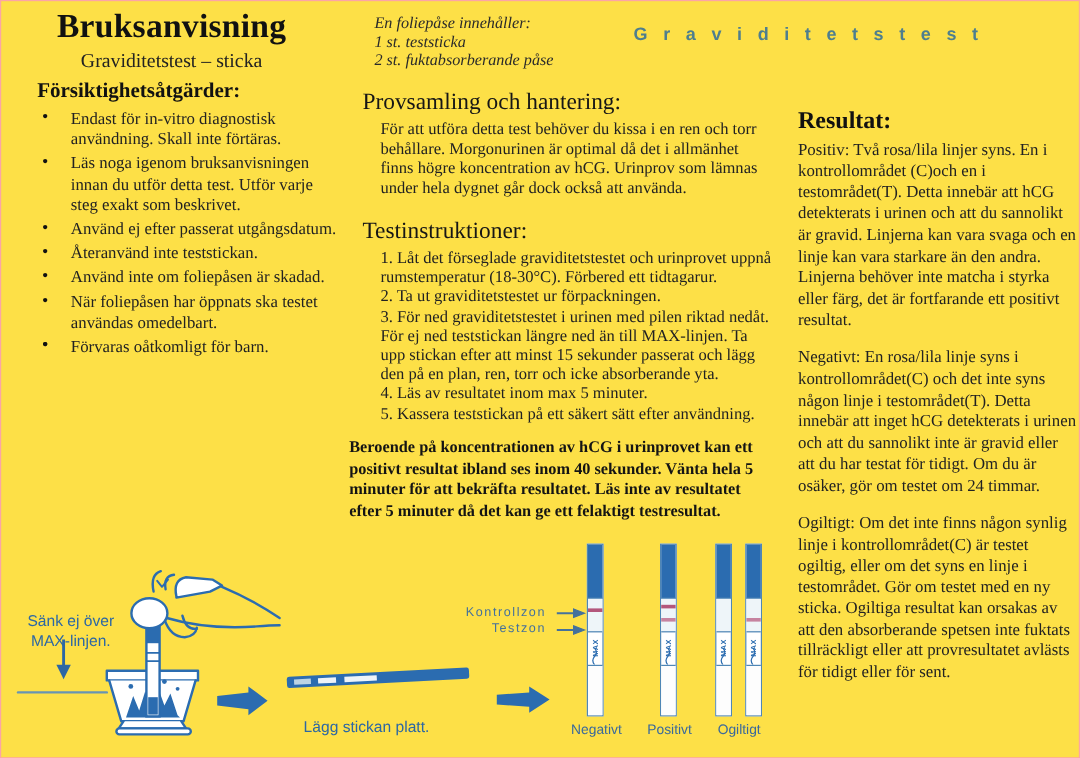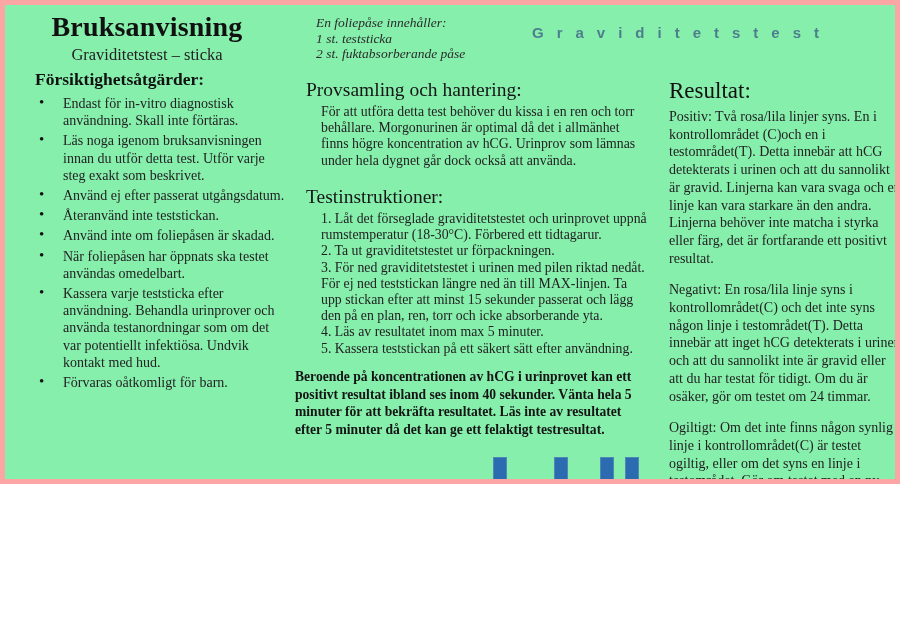--- a/index.html
+++ b/index.html
@@ -1,19 +1,19 @@
 <!DOCTYPE html>
 <html><head>
 <meta charset="utf-8">
 <style>
   html,body{margin:0;padding:0;}
   body{background:#ffffff;}
   .page{
-    position:relative; width:900px; height:484px; overflow:hidden;
-    background:#86efac; border:5px solid #fca5a5; box-sizing:border-box;
+    position:relative; width:900px; height:632px; overflow:hidden;
+    background:#fde047; border:1px solid #fca5a5; box-sizing:border-box;
     font-family:"Liberation Serif", serif; color:#1f1f1f;
   }
   
   .title-block{position:absolute; left:14px; top:6px; width:256px; text-align:center;}
   .doc-title{font-size:28px; font-weight:bold; letter-spacing:.2px; color:#111;}
   .doc-subtitle{font-size:16.5px; margin-top:2px; color:#222;}
   .contents-note{
     position:absolute; left:311px; top:10px; width:230px;
     font-style:italic; font-size:13.5px; line-height:15.5px; color:#2a2a2a;
   }
@@ -40,21 +40,21 @@
   .mid-sampling .body, .mid-steps .step{
     font-size:13.8px; line-height:16.2px; color:#222;margin-left:28px;
   }
   .mid-steps{position:absolute; left:288px; top:181px; width:358px;}
   .mid-note{
     position:absolute; left:290px; top:363px; width:352px;
     font-size:13.6px; line-height:17.6px; font-weight:bold; color:#141414;
   }
   
   .results{position:absolute; left:664px; top:72px; width:233px;}
-  .results-heading{font-size:23px; font-weight:normal; color:#111; margin:1px 0 4px 0;}
+  .results-heading{font-size:20px; font-weight:bold; color:#111; margin:17px 0 4px 0;}
   .results p{margin:0 0 14px 0; font-size:14px; line-height:17.7px; color:#222;}
   
   .ill-label{
     position:absolute; font-family:"Liberation Sans", sans-serif; color:#2c67a4;
   }
   .dip-label{left:10px; top:496px; width:96px; text-align:center; font-size:13px; line-height:16px;margin-top:13px;}
   .flat-label{left:252px; top:573px; font-size:13px;margin-top:24px;}
   .zone-label{left:368px; width:86px; text-align:right; font-size:10.5px;
     letter-spacing:1.3px; color:#44719c;}
   .zone-control{top:503px;}
@@ -102,21 +102,21 @@
 
   <div class="precautions">
     <div class="precautions-heading">Försiktighetsåtgärder:</div>
     <ul class="precautions-list">
       <li><span class="bullet">•</span><span>Endast för in-vitro diagnostisk användning. Skall inte förtäras.</span></li>
       <li><span class="bullet">•</span><span>Läs noga igenom bruksanvisningen innan du utför detta test. Utför varje steg exakt som beskrivet.</span></li>
       <li><span class="bullet">•</span><span>Använd ej efter passerat utgångsdatum.</span></li>
       <li><span class="bullet">•</span><span>Återanvänd inte teststickan.</span></li>
       <li><span class="bullet">•</span><span>Använd inte om foliepåsen är skadad.</span></li>
       <li><span class="bullet">•</span><span>När foliepåsen har öppnats ska testet användas omedelbart.</span></li>
-      <li><span class="bullet">•</span><span>Kassera varje teststicka efter användning. Behandla urinprover och använda testanordningar som om det var potentiellt infektiösa. Undvik kontakt med hud.</span></li>
+      <li><span class="bullet">•</span></li>
       <li><span class="bullet">•</span><span>Förvaras oåtkomligt för barn.</span></li>
     </ul>
   </div>
 
   <div class="mid-sampling">
     <h2 class="section-heading">Provsamling och hantering:</h2>
     <div class="body">För att utföra detta test behöver du kissa i en ren och torr behållare.  Morgonurinen är optimal då det i allmänhet finns högre koncentration av hCG. Urinprov som lämnas under hela dygnet går dock också att använda.</div>
   </div>
 
   <div class="mid-steps">

